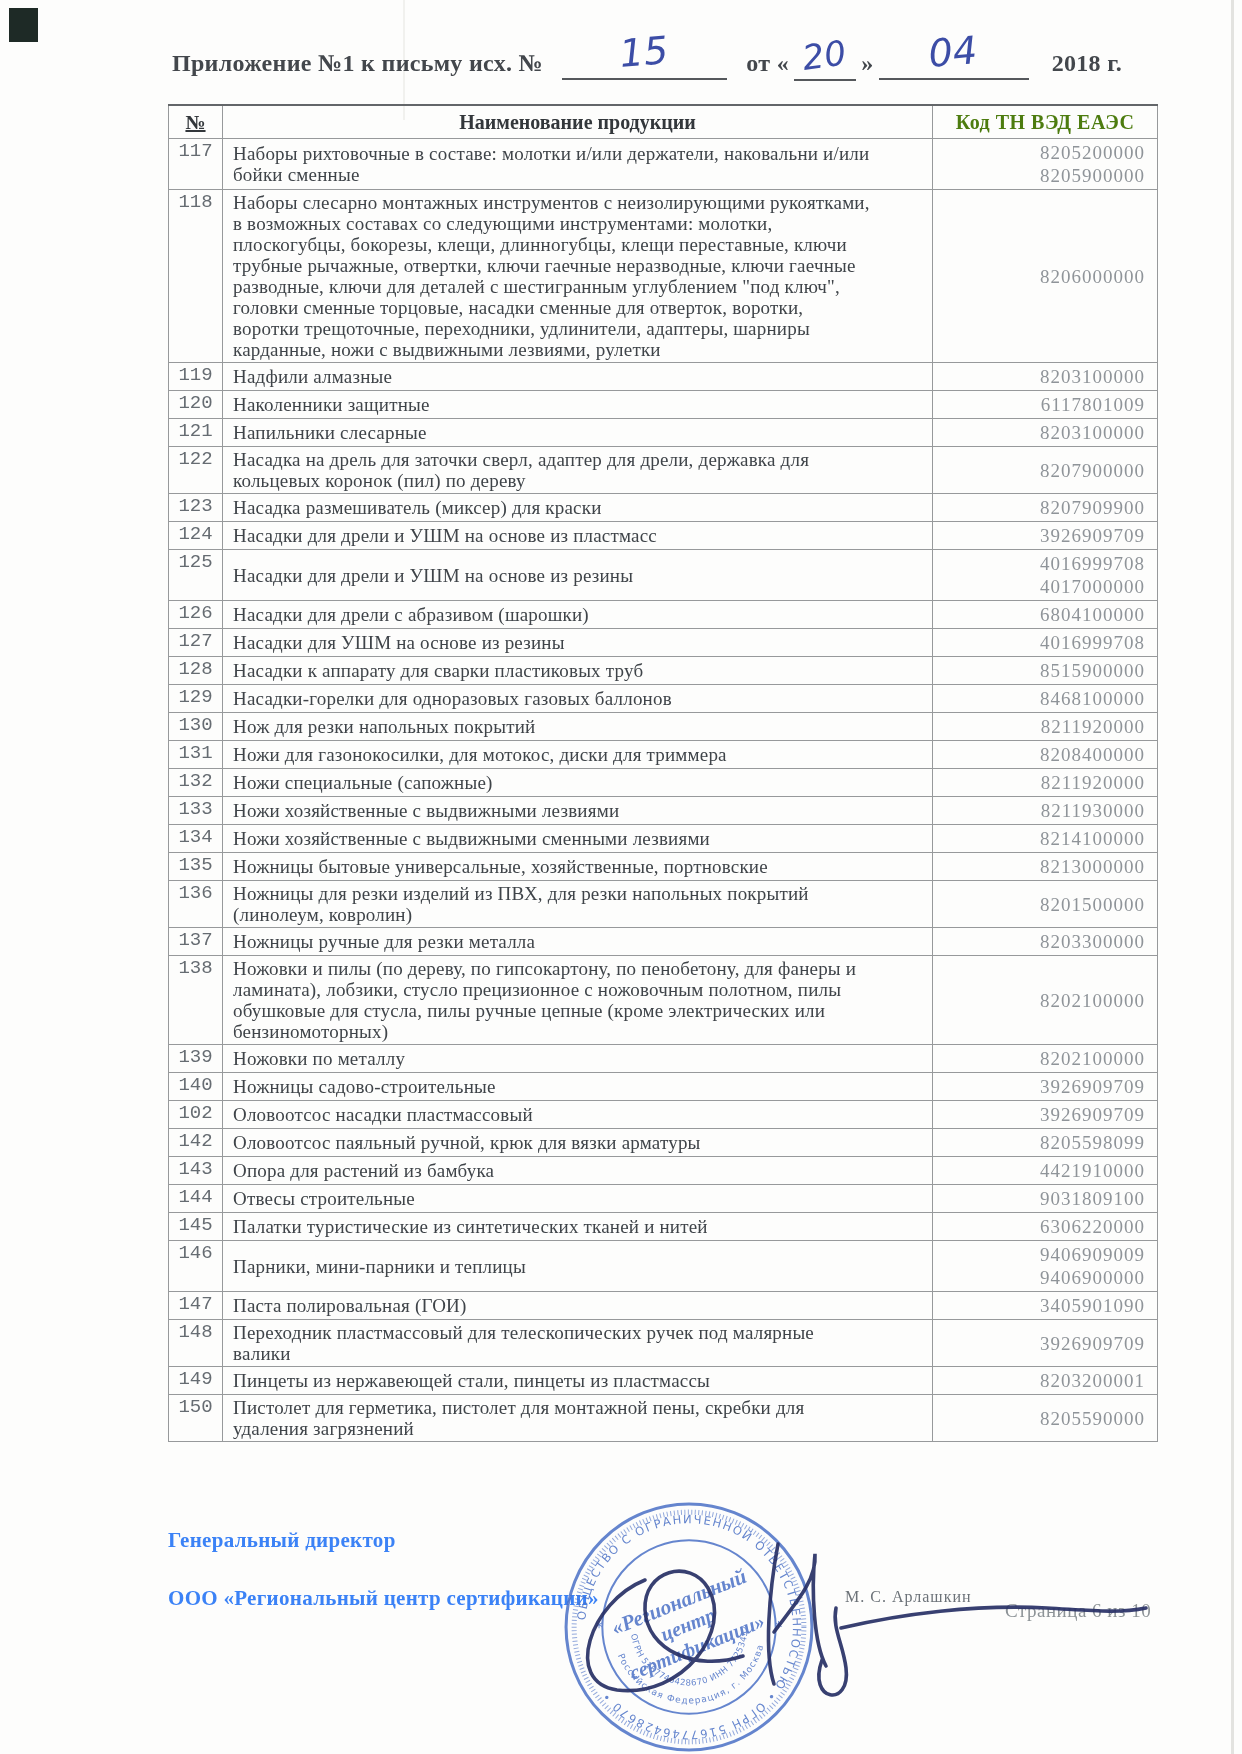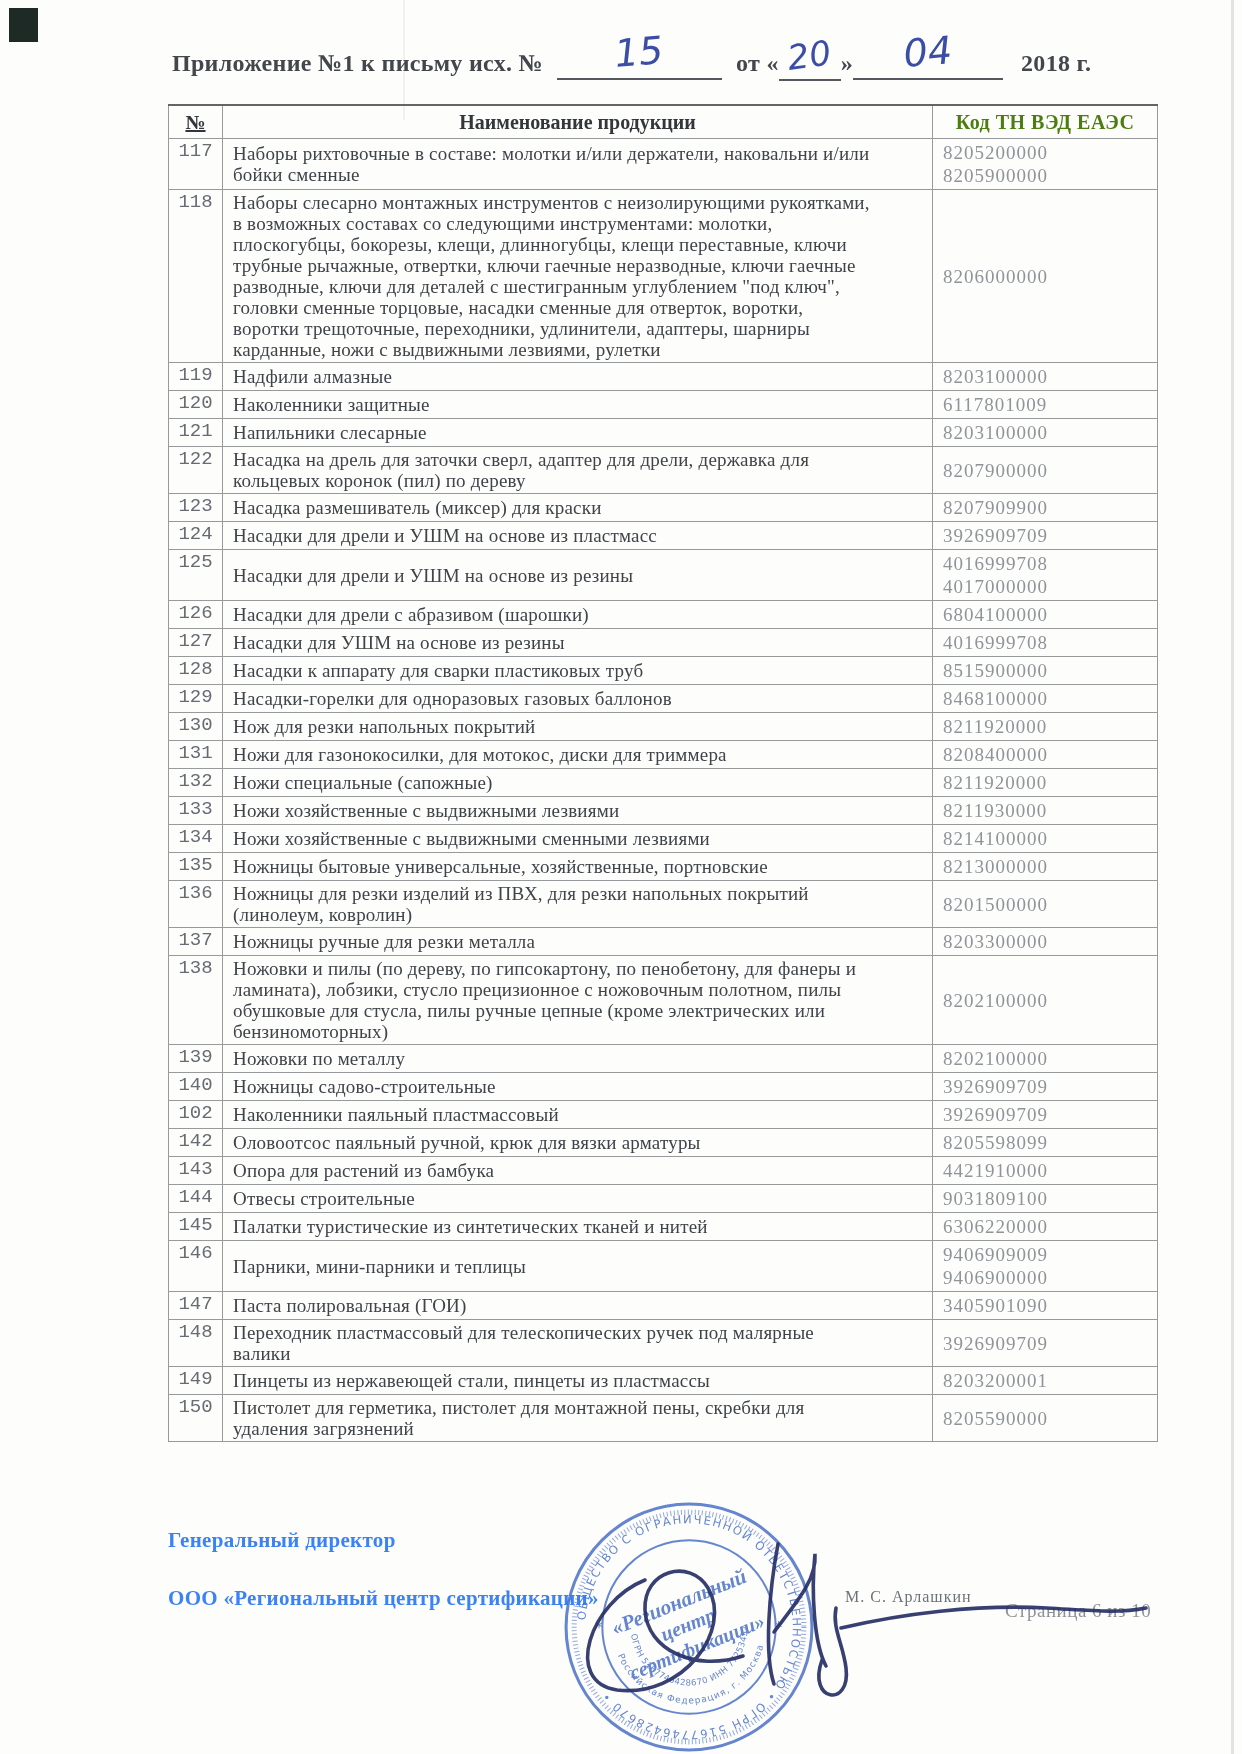--- a/index.html
+++ b/index.html
@@ -9,21 +9,21 @@
     font-family:"Liberation Serif", serif;color:#3f4449;
   }
   .scan-artifact{position:absolute;left:9px;top:8px;width:29px;height:34px;background:#1e2a26;}
   .scan-edge{position:absolute;right:8px;top:0;width:3px;height:1754px;background:#e3e3e0;}
   .scan-streak{position:absolute;left:403px;top:0;width:2px;height:120px;background:#f1f1ee;}
 
   
   .doc-header{
     position:absolute;left:172px;top:48px;width:950px;
     display:flex;align-items:baseline;
-    font-size:24px;font-weight:bold;color:#43474c;letter-spacing:.3px;white-space:nowrap;
+    font-size:24px;font-weight:bold;color:#43474c;letter-spacing:.3px;white-space:nowrap;justify-content:space-between;
   }
   .hw-slot{display:inline-block;border-bottom:2px solid #55585c;text-align:center;position:relative;height:30px;}
   .slot-number{width:165px;margin:0 14px;}
   .slot-day{width:62px;}
   .slot-month{width:150px;margin-right:18px;}
   .hw{
     font-family:"DejaVu Sans", sans-serif;font-style:italic;font-weight:400;
     color:#3c4da6;font-size:38px;line-height:20px;
     display:inline-block;transform:rotate(-5deg) translateY(-6px);
   }
@@ -45,21 +45,21 @@
     color:#33373b;padding:1px 4px;
   }
   th.h-num span{text-decoration:underline;}
   th.h-code{color:#4d7c0f;letter-spacing:.5px;}
   .doc-table td{padding:2px 10px;line-height:21px;vertical-align:middle;}
   td.c-num{
     text-align:center;vertical-align:top;color:#666c72;padding:2px 2px;font-family:Liberation Mono, monospace;
   }
   td.c-name{padding-right:58px;letter-spacing:.2px;}
   td.c-code{
-    padding-right:12px;color:#8f9499;letter-spacing:1px;
+    text-align:right;padding-right:12px;color:#8f9499;letter-spacing:1px;
   }
   td.c-code div{line-height:23px;}
 
   
   .footer-label{position:absolute;font-size:21px;font-weight:bold;color:#3b82f6;letter-spacing:.3px;}
   .director-label{left:168px;top:1528px;}
   .company-label{left:168px;top:1586px;}
   .director-name{position:absolute;left:845px;top:1588px;font-size:16px;color:#6c7278;letter-spacing:1px;}
   .page-label{position:absolute;left:1005px;top:1600px;font-size:19px;color:#8d9397;letter-spacing:.5px;}
 
@@ -264,21 +264,21 @@
         </tr>
         <tr>
           <td class="c-num">140</td>
           <td class="c-name">Ножницы садово-строительные</td>
           <td class="c-code">
             <div>3926909709</div>
           </td>
         </tr>
         <tr>
           <td class="c-num">102</td>
-          <td class="c-name">Наколенники паяльный пластмассовый</td>
+          <td class="c-name">Оловоотсос насадки пластмассовый</td>
           <td class="c-code">
             <div>3926909709</div>
           </td>
         </tr>
         <tr>
           <td class="c-num">142</td>
           <td class="c-name">Оловоотсос паяльный ручной, крюк для вязки арматуры</td>
           <td class="c-code">
             <div>8205598099</div>
           </td>

